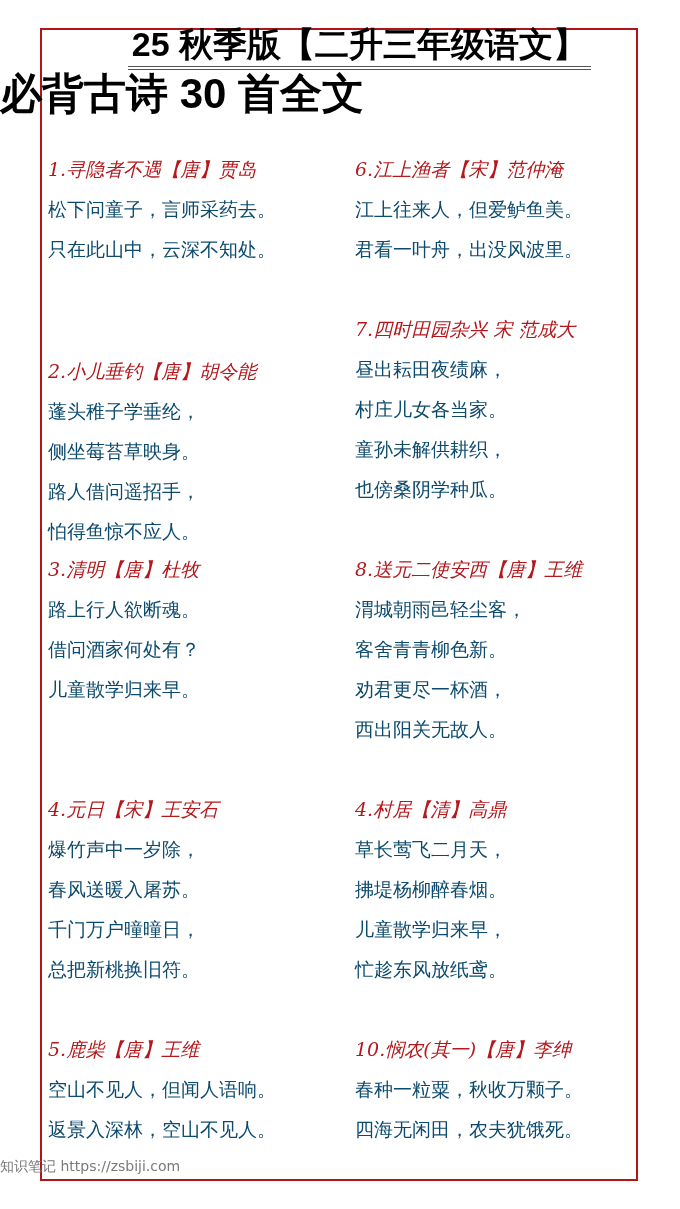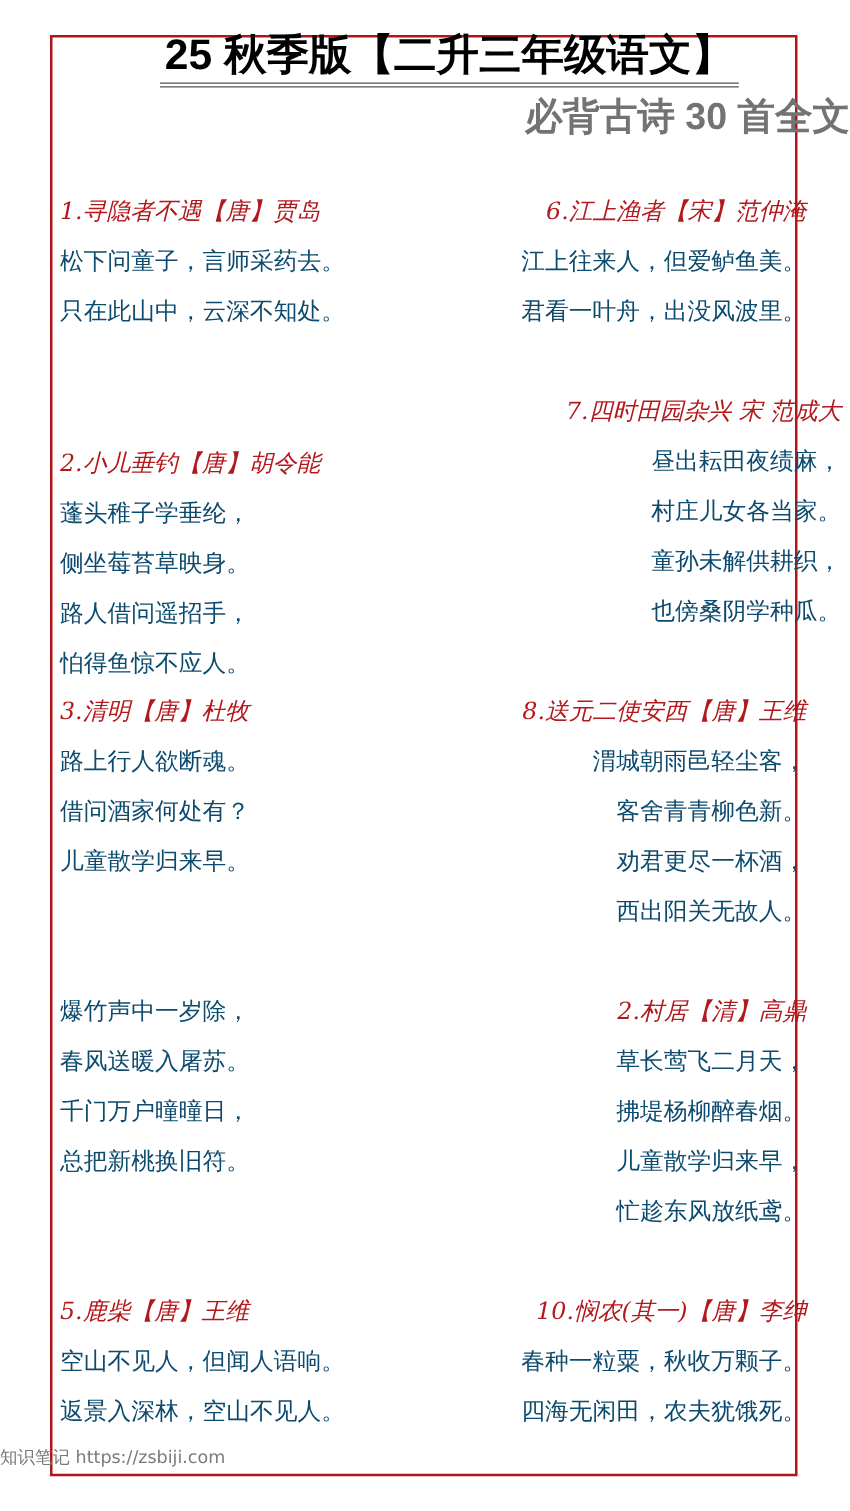--- a/index.html
+++ b/index.html
@@ -40,26 +40,26 @@
     .title-main .inner {
       display: inline-block;
       padding: 0 4px 2px 4px;
       border-bottom: 4px double #555555;
     }
     .title-sub {
       position: absolute;
       left: 0;
       right: 0;
       top: 72px;
-      text-align: right;
+      text-align: left;
       font-family: "Liberation Sans", "DejaVu Sans", sans-serif;
       font-weight: bold;
-      font-size: 30px;
+      font-size: 42px;
       line-height: 44px;
-      color: #737373;
+      color: #000000;
     }
     .poem {
       position: absolute;
       width: 290px;
     }
     .poem-title {
       font-size: 19px;
       line-height: 24px;
       height: 24px;
       color: #b3191c;
@@ -69,21 +69,21 @@
     }
     .poem-line {
       font-size: 19px;
       line-height: 24px;
       height: 24px;
       color: #0c4a6e;
       white-space: nowrap;
       margin-bottom: 16px;
     }
     .col-left { left: 48px; }
-    .col-right { left: 355px; text-align: right; }
+    .col-right { left: 355px; }
     .footer {
       position: absolute;
       left: 0;
       right: 0;
       top: 1157px;
       text-align: left;
       font-family: "DejaVu Sans", "Liberation Sans", sans-serif;
       font-size: 14px;
       line-height: 18px;
       color: #7a7a7a;
@@ -114,56 +114,57 @@
 </div>
 
 <div class="poem col-left" style="top:557px;">
   <div class="poem-title">3.清明【唐】杜牧</div>
   <div class="poem-line">路上行人欲断魂。</div>
   <div class="poem-line">借问酒家何处有？</div>
   <div class="poem-line">儿童散学归来早。</div>
 </div>
 
 <div class="poem col-left" style="top:797px;">
+  <div class="poem-title">4.元日【宋】王安石</div>
   <div class="poem-line">爆竹声中一岁除，</div>
   <div class="poem-line">春风送暖入屠苏。</div>
   <div class="poem-line">千门万户曈曈日，</div>
   <div class="poem-line">总把新桃换旧符。</div>
 </div>
 
 <div class="poem col-left" style="top:1037px;">
   <div class="poem-title">5.鹿柴【唐】王维</div>
   <div class="poem-line">空山不见人，但闻人语响。</div>
   <div class="poem-line">返景入深林，空山不见人。</div>
 </div>
 
 <div class="poem col-right" style="top:157px;">
   <div class="poem-title">6.江上渔者【宋】范仲淹</div>
   <div class="poem-line">江上往来人，但爱鲈鱼美。</div>
   <div class="poem-line">君看一叶舟，出没风波里。</div>
 </div>
 
-<div class="poem col-right" style="top:317px;margin-left:28px;">
+<div class="poem col-right" style="top:317px;">
   <div class="poem-title">7.四时田园杂兴 宋 范成大</div>
   <div class="poem-line">昼出耘田夜绩麻，</div>
   <div class="poem-line">村庄儿女各当家。</div>
   <div class="poem-line">童孙未解供耕织，</div>
   <div class="poem-line">也傍桑阴学种瓜。</div>
 </div>
 
 <div class="poem col-right" style="top:557px;">
   <div class="poem-title">8.送元二使安西【唐】王维</div>
   <div class="poem-line">渭城朝雨邑轻尘客，</div>
   <div class="poem-line">客舍青青柳色新。</div>
   <div class="poem-line">劝君更尽一杯酒，</div>
   <div class="poem-line">西出阳关无故人。</div>
 </div>
 
 <div class="poem col-right" style="top:797px;">
-  <div class="poem-title">2.村居【清】高鼎</div>
+  <div class="poem-title">4.村居【清】高鼎</div>
   <div class="poem-line">草长莺飞二月天，</div>
   <div class="poem-line">拂堤杨柳醉春烟。</div>
   <div class="poem-line">儿童散学归来早，</div>
   <div class="poem-line">忙趁东风放纸鸢。</div>
 </div>
 
 <div class="poem col-right" style="top:1037px;">
   <div class="poem-title">10.悯农(其一)【唐】李绅</div>
   <div class="poem-line">春种一粒粟，秋收万颗子。</div>
   <div class="poem-line">四海无闲田，农夫犹饿死。</div>

